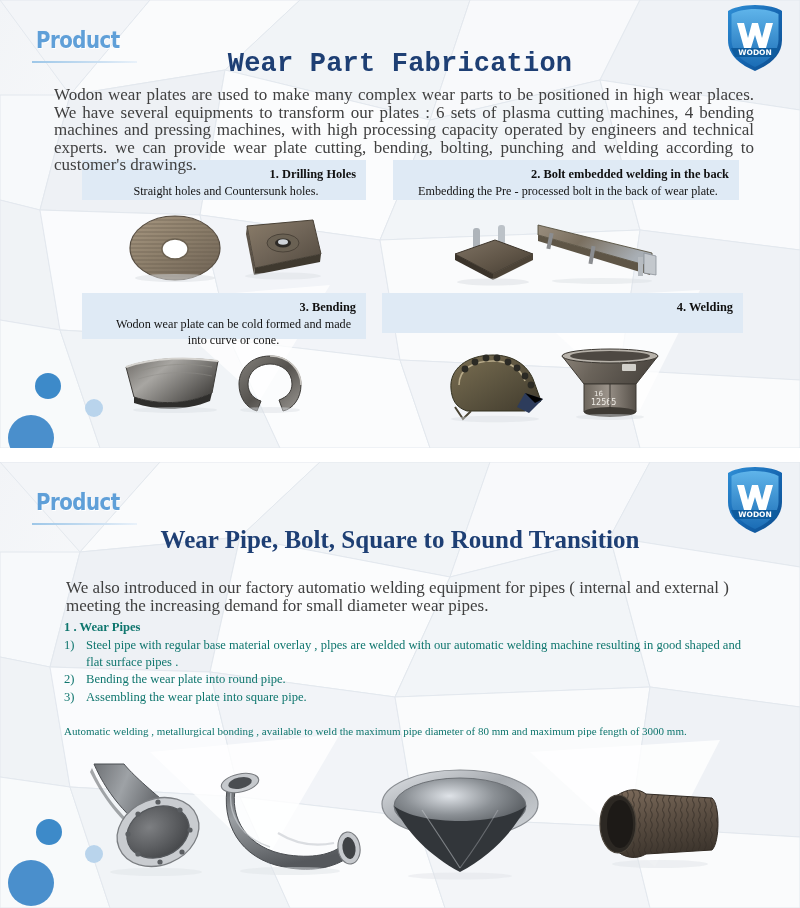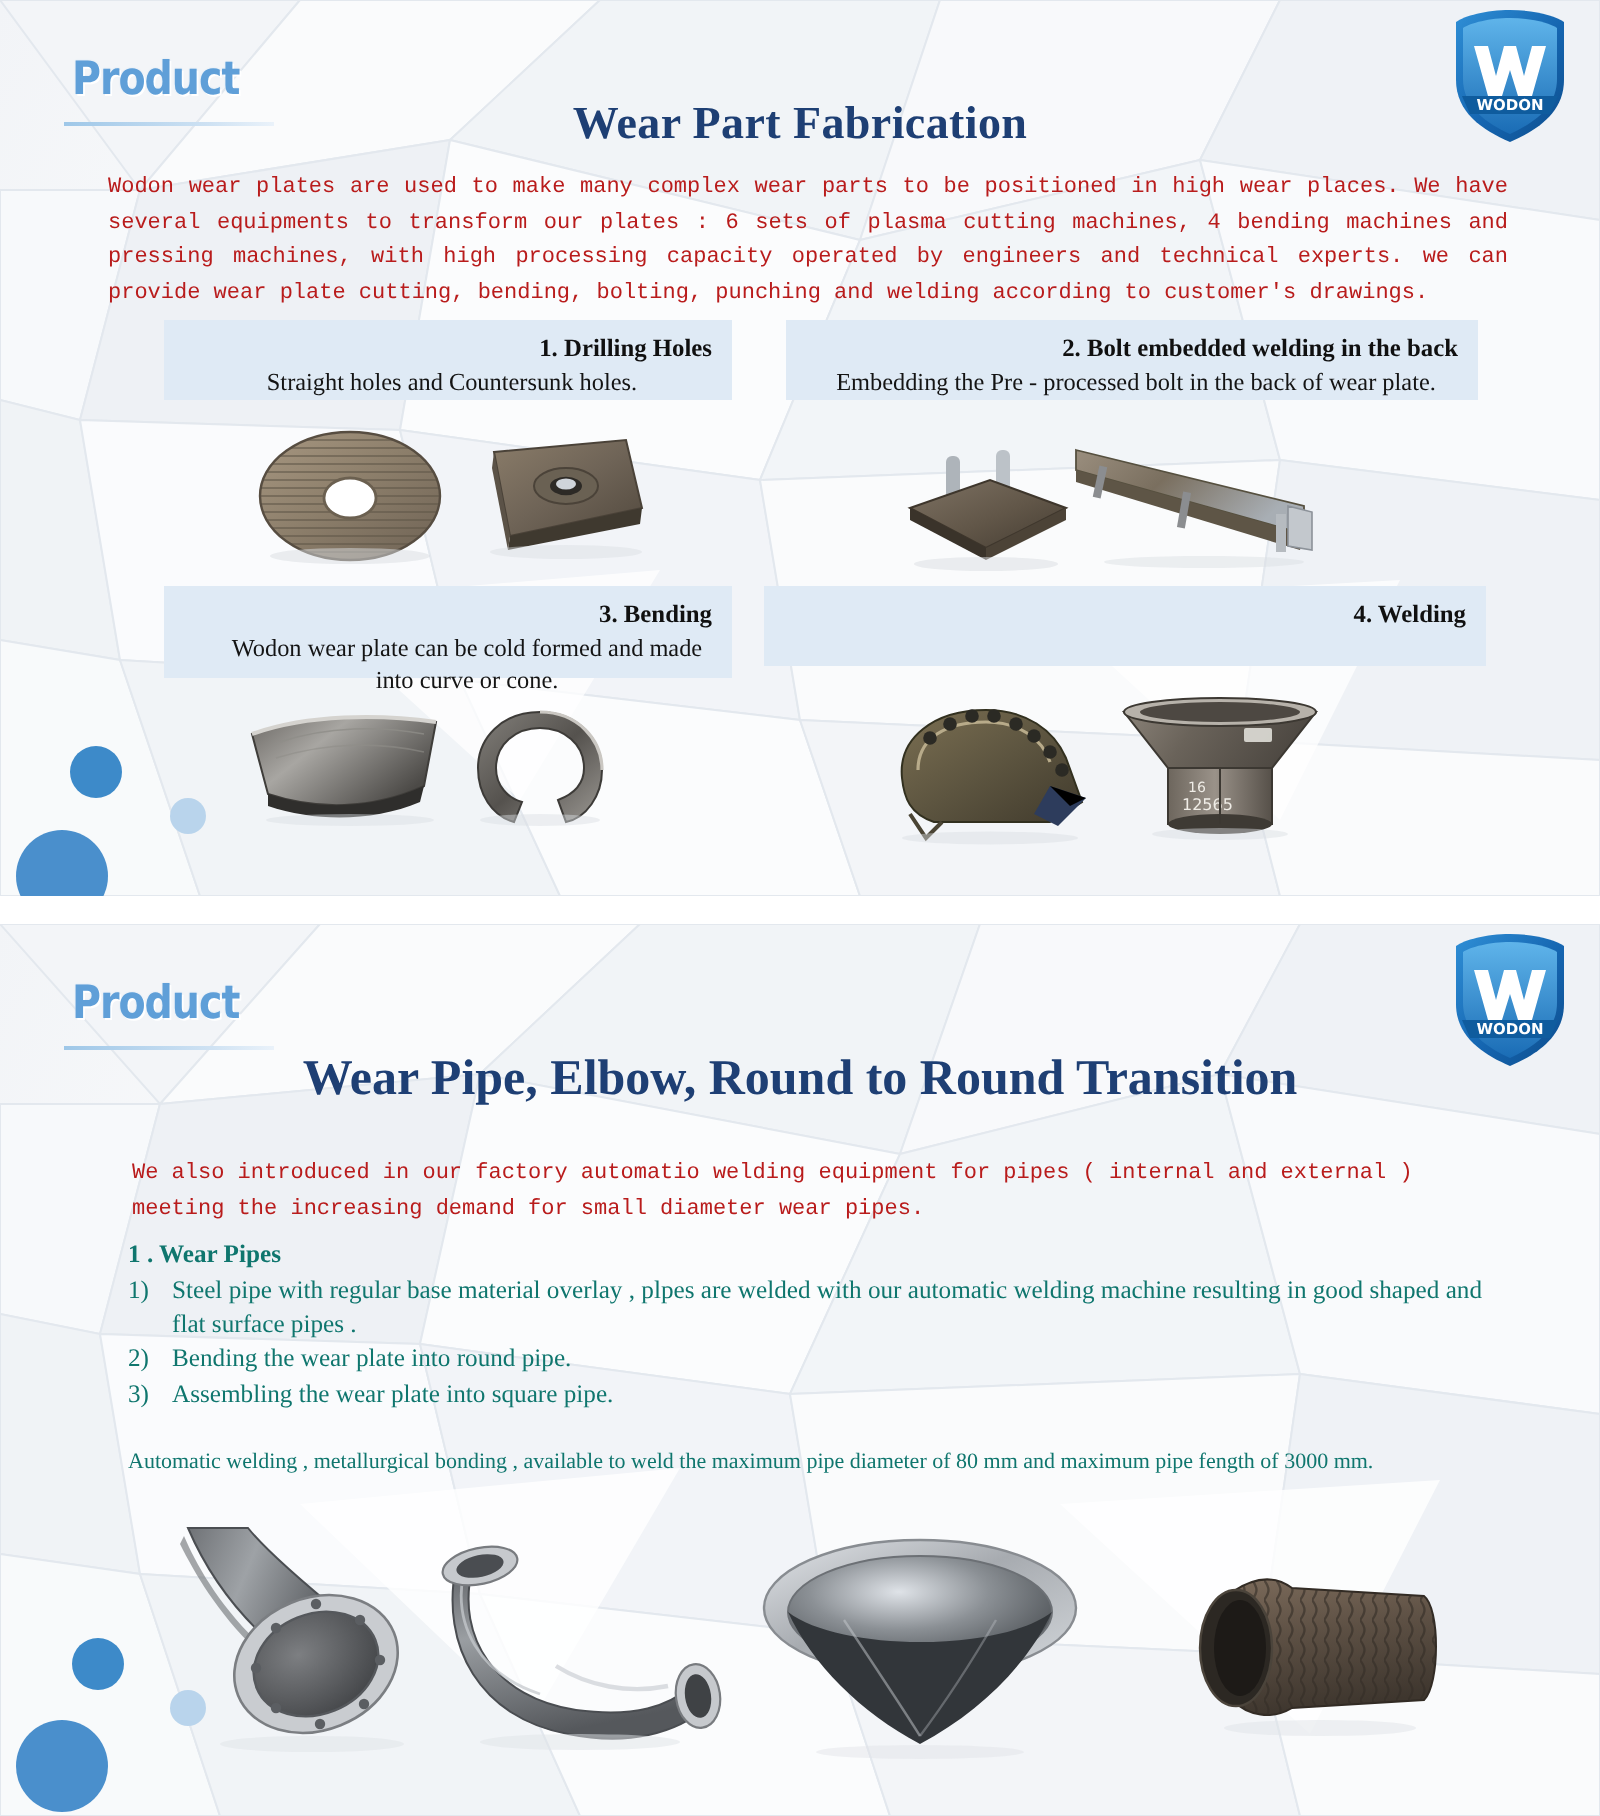--- a/index.html
+++ b/index.html
@@ -81,28 +81,28 @@
 
   .main-title {
     position: absolute;
     z-index: 10;
     width: 100%;
     text-align: center;
     color: #1e3f74;
     font-family: "Liberation Serif", serif;
     font-weight: bold;
   }
-  .title-1 { top: 49px; font-size: 23px; letter-spacing: 0.2px; }
+  .title-1 { top: 49px; font-size: 27px; letter-spacing: 0.2px; font-family: Liberation Mono, monospace; }
 
   .intro {
     position: absolute;
     z-index: 10;
-    color: #b91c1c;
-    font-family: Liberation Mono, monospace;
-    font-size: 11px;
+    color: #404040;
+    font-family: Liberation Serif, serif;
+    font-size: 17px;
     line-height: 17.5px;
     text-align: justify;
   }
 
   
   .info-box {
     position: absolute;
     z-index: 8;
     background: #dfeaf5;
     padding: 7px 10px 8px 14px;
@@ -458,21 +458,21 @@
   <div class="logo" style="right:15px; top:4px;">
     <svg viewBox="0 0 60 68">
       <path d="M30 1 C42 1 53 4 57 7 L57 36 C57 52 44 61 30 67 C16 61 3 52 3 36 L3 7 C7 4 18 1 30 1 Z" fill="url(#shg1)"></path>
       <path d="M30 5 C40 5 50 7.5 53.5 10 L53.5 35.5 C53.5 49.5 42 57.5 30 63 C18 57.5 6.5 49.5 6.5 35.5 L6.5 10 C10 7.5 20 5 30 5 Z" fill="url(#shg2)"></path>
       <path d="M12 19 L19 19 L23 34 L27 19 L33 19 L37 34 L41 19 L48 19 L41 44 L34 44 L30 31 L26 44 L19 44 Z" fill="#ffffff"></path>
       <path d="M6 44 L54 44 L50 53 L10 53 Z" fill="#0f5c9e"></path>
       <text x="30" y="51" font-family="DejaVu Sans, sans-serif" font-size="7.5" font-weight="bold" fill="#ffffff" text-anchor="middle">WODON</text>
     </svg>
   </div>
 
-  <div class="main-title" style="top:64px; font-size:25px;">Wear Pipe, Elbow, Round to Round Transition</div>
+  <div class="main-title" style="top:64px; font-size:25px;">Wear Pipe, Bolt, Square to Round Transition</div>
 
   <div class="intro" style="left:66px; top:117px; width:665px; text-align:left;">We also introduced in our factory automatio welding equipment for pipes ( internal and external ) meeting the increasing demand for small diameter wear pipes.</div>
 
   <div class="list-block" style="left:64px; top:158px; width:690px;">
     <div class="lb-head">1 . Wear Pipes</div>
 
     <div class="lb-row">
       <div class="lb-num">1)</div>
       <div class="lb-txt">Steel pipe with regular base material overlay , plpes are welded with our automatic welding machine resulting in good shaped and flat surface pipes .</div>
     </div>

